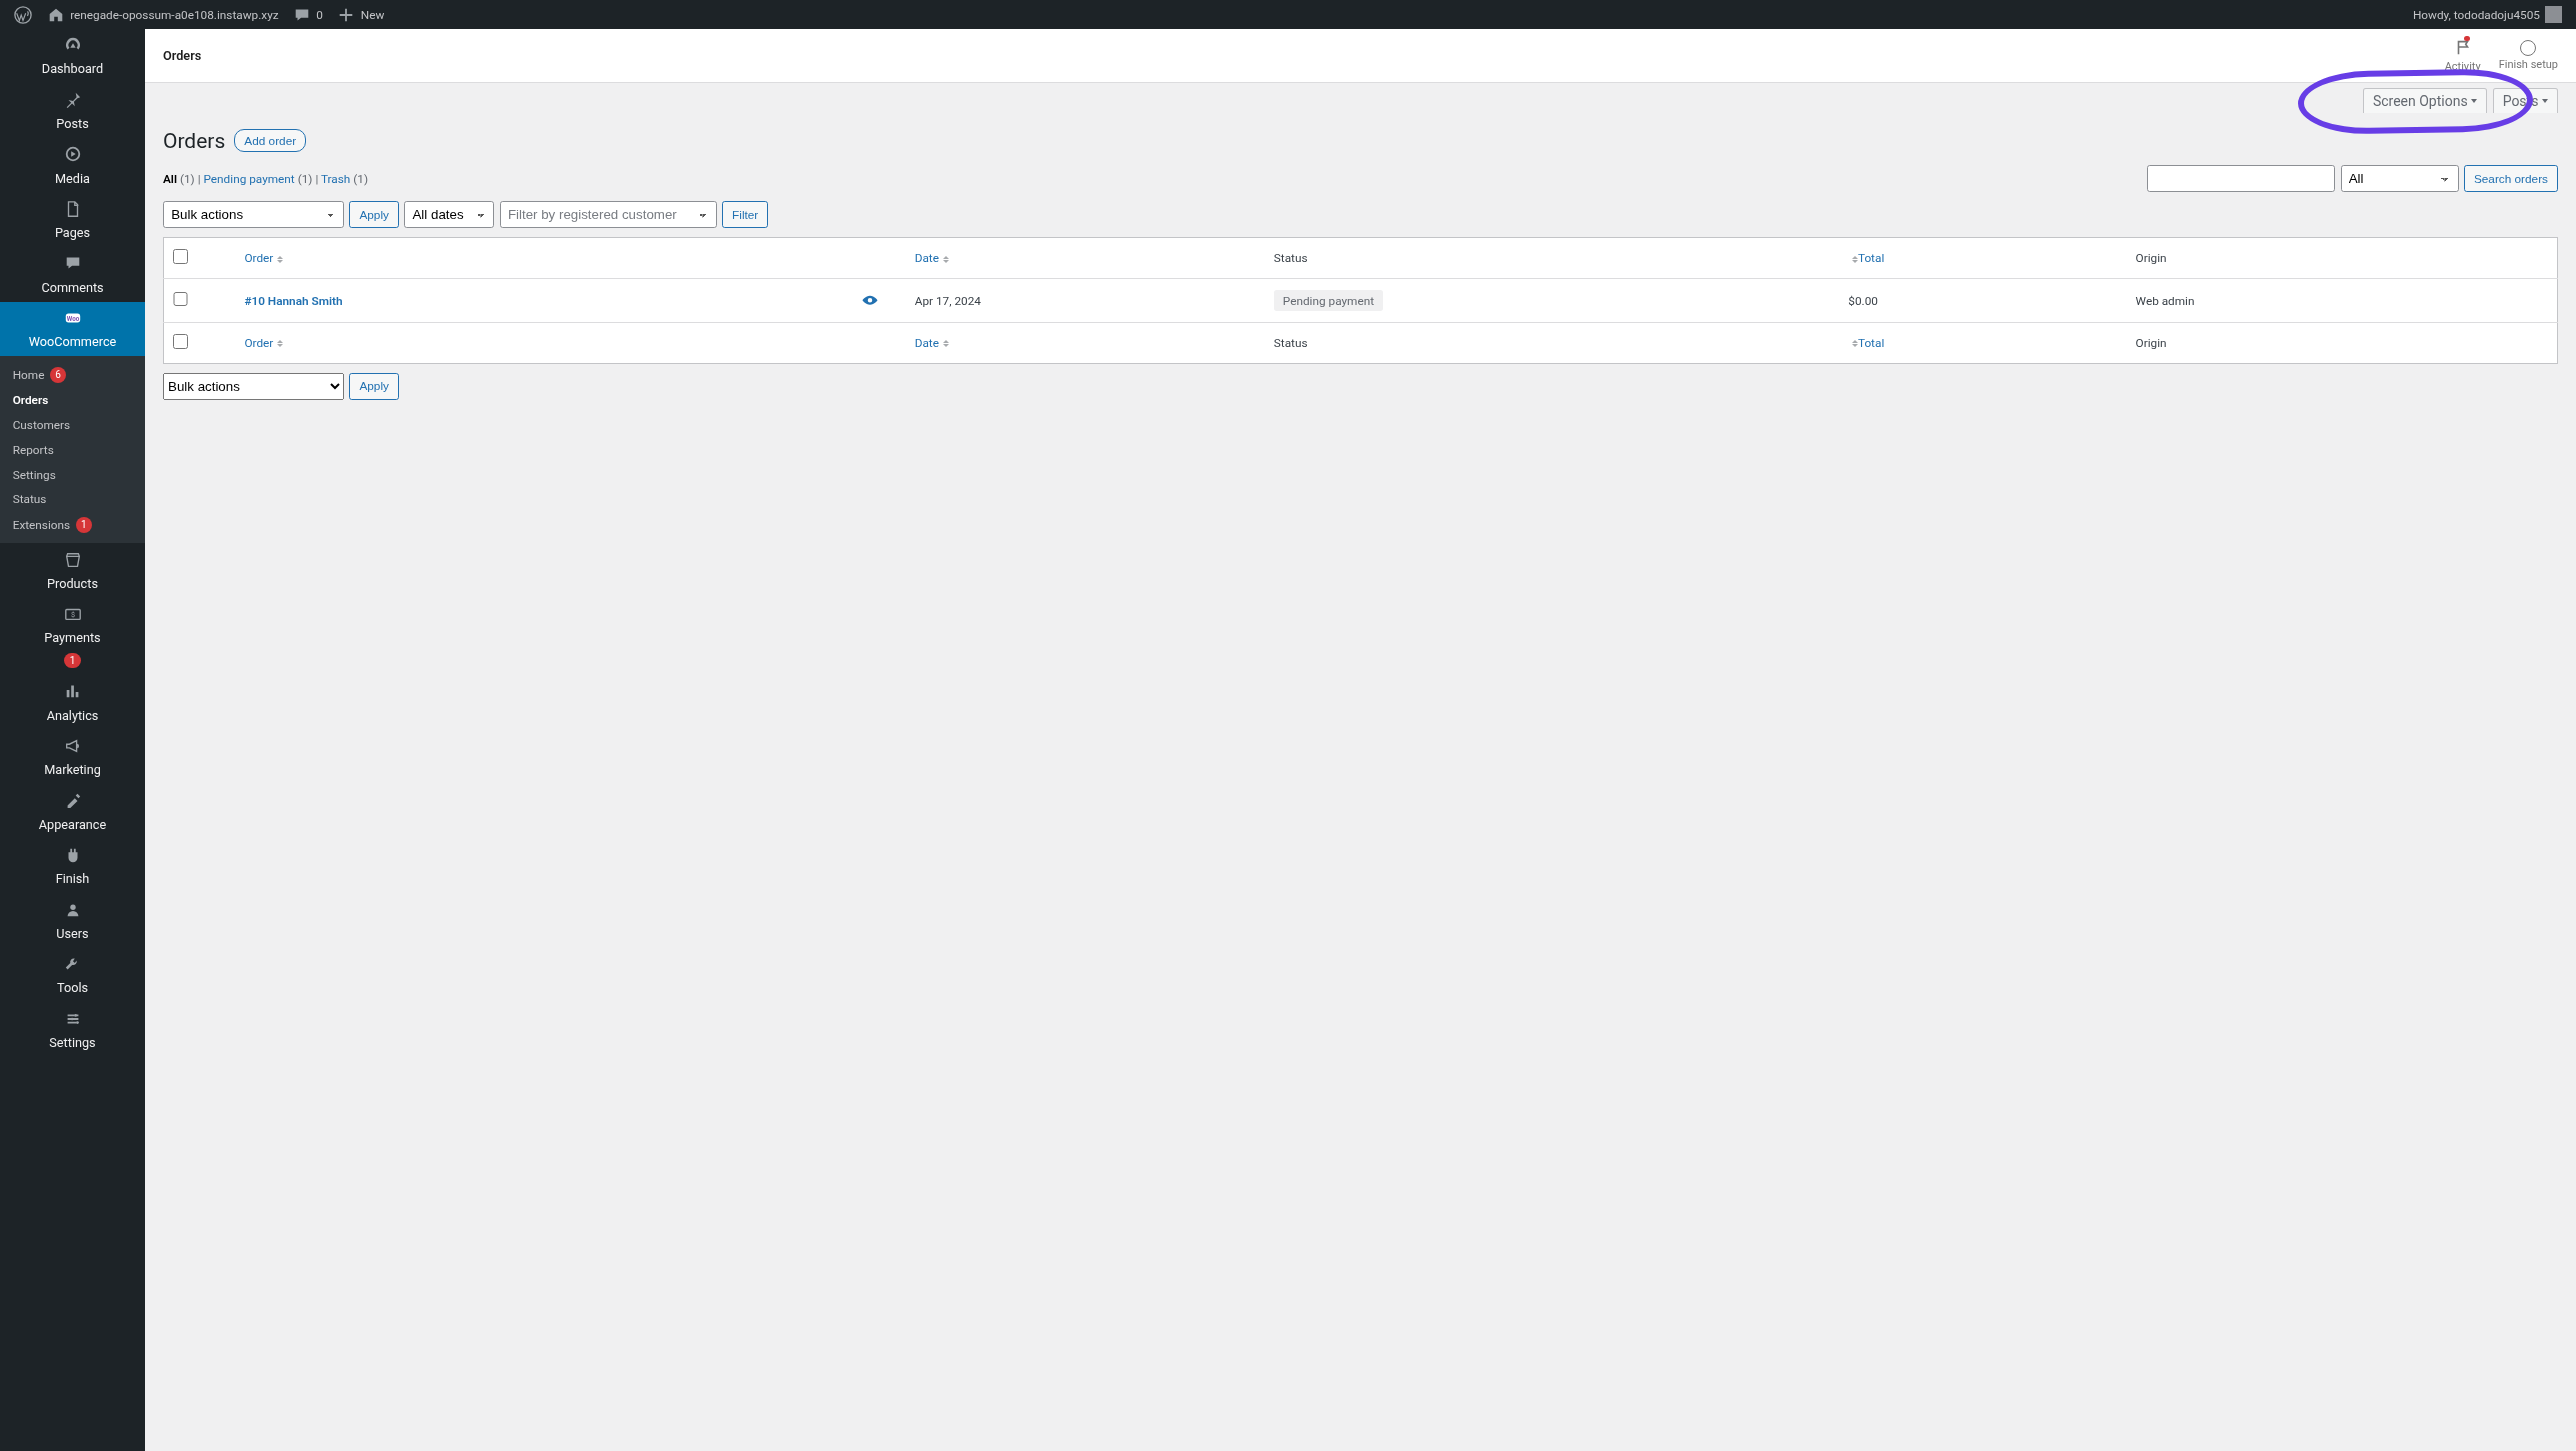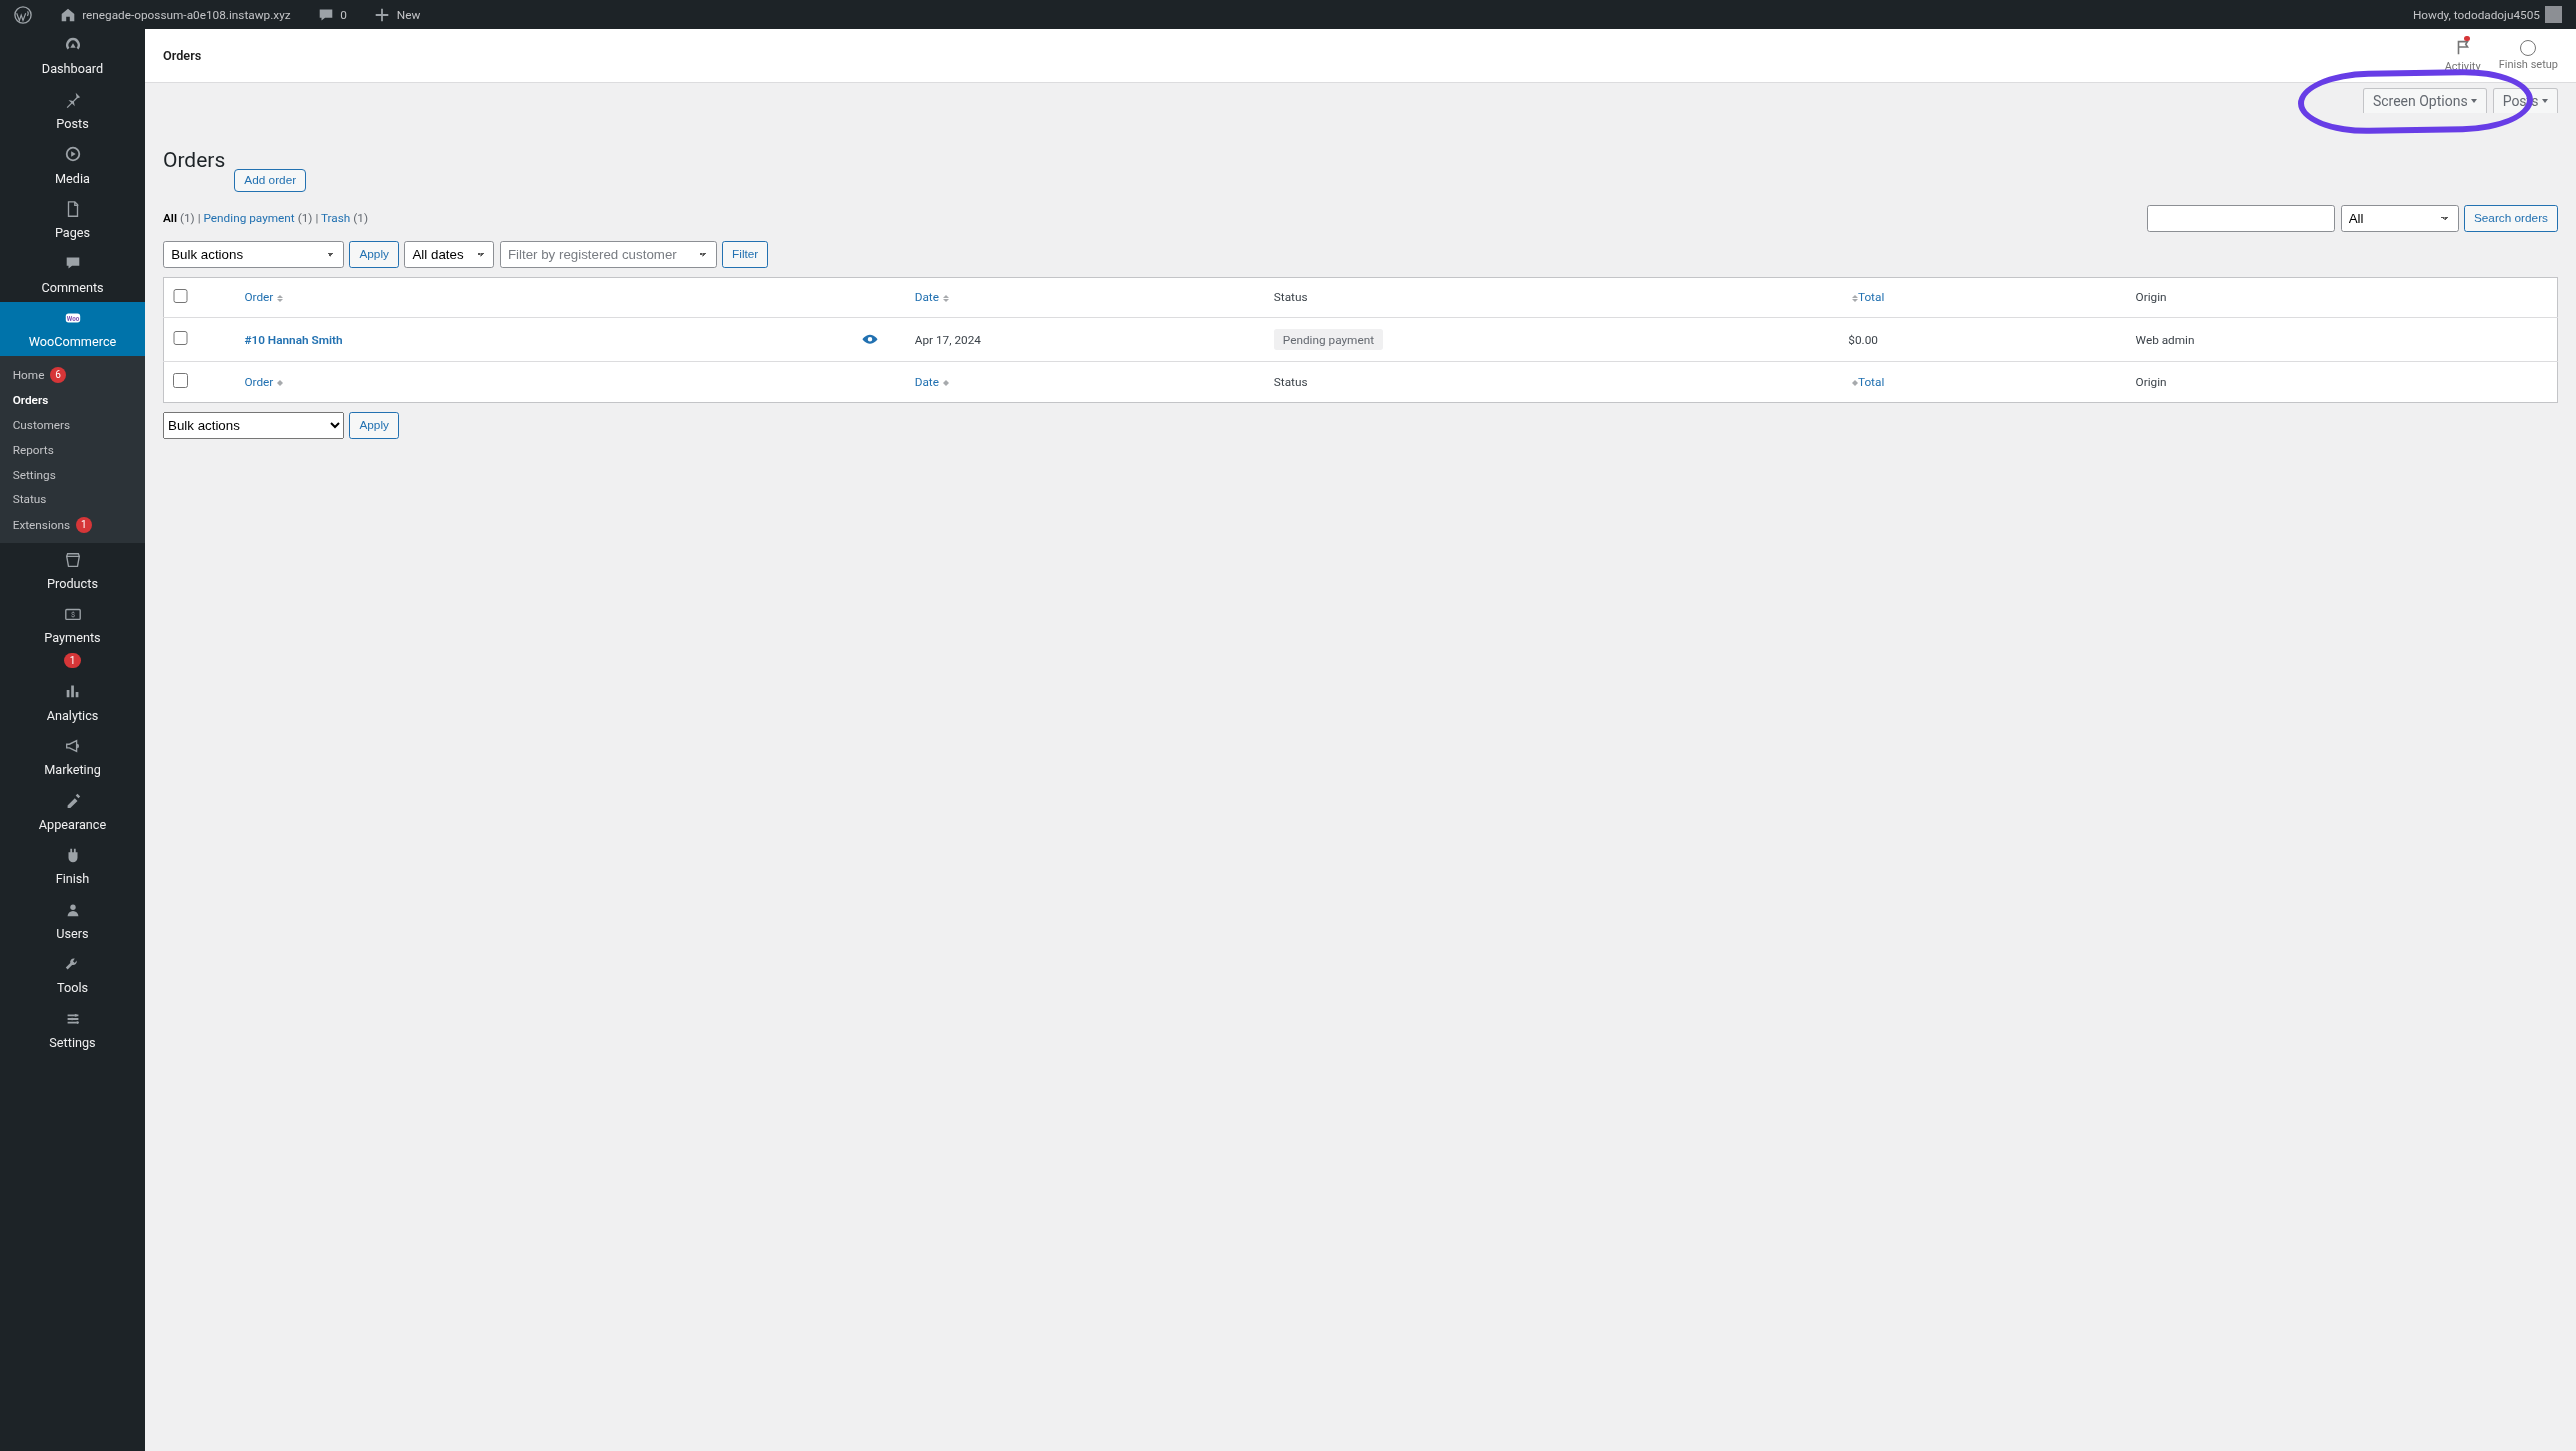--- a/index.html
+++ b/index.html
@@ -1,21 +1,21 @@
 <!DOCTYPE html>
 <html style="font-size:14.5px"><head>
 <meta charset="utf-8">
 <style>
 * { box-sizing: border-box; margin: 0; padding: 0; }
 body { font-family: -apple-system, BlinkMacSystemFont, "Segoe UI", Roboto, sans-serif; font-size: 11.8px; color: #3c434a; background: #f0f0f1; overflow: hidden; }
 a { text-decoration: none; }
 
 
 .adminbar { height: 29px; background: #1d2327; color: #c3c4c7; display: flex; align-items: center; justify-content: space-between; padding: 0 7.2px; font-size: 11.8px; }
-.adminbar-left, .adminbar-right { display: flex; align-items: center; gap: 12px; }
+.adminbar-left, .adminbar-right { display: flex; align-items: center; gap: 0; }
 .ab-item { display: flex; align-items: center; gap: 5.4px; padding: 0 7.2px; height: 29px; color: #c3c4c7; cursor: pointer; }
 .ab-icon { width: 18px; height: 18px; fill: #9ca2a7; }
 .avatar-sq { width: 16.3px; height: 16.3px; background: #8c8f94; }
 
 
 .wrap { display: flex; height: calc(100vh - 29px); }
 .adminmenu { width: 145px; background: #1d2327; color: #fff; font-size: 12.7px; position: relative; flex-shrink: 0; }
 .menu-top { display: flex; align-items: center; gap: 7.2px; padding: 7.2px 9px; color: #f0f0f1; cursor: pointer; min-height: 31px; flex-direction: column; }
 .menu-top .mi { width: 18px; height: 18px; fill: #9ca2a7; flex-shrink: 0; }
 .menu-top.current { background: #0073aa; color: #fff; position: relative; }
@@ -40,21 +40,21 @@
 
 .tabs-row { display: flex; justify-content: flex-end; padding: 5.4px 18px 0; gap: 5.4px; position: relative; }
 .tab-btn { background: #f6f7f7; border: 0.9px solid #c3c4c7; border-bottom: none; padding: 3.6px 9px; font-size: 14px; color: #646970; border-radius: 2.7px 2.7px 0 0; cursor: pointer; display: inline-flex; align-items: center; gap: 3.6px; }
 .tri { width: 0; height: 0; border-left: 3.6px solid transparent; border-right: 3.6px solid transparent; border-top: 4.5px solid #646970; }
 
 .highlight-oval { position: absolute; width: 235px; height: 63px; border: 6.3px solid #673de6; border-radius: 81px / 36px; right: 43px; top: -12.7px; pointer-events: none; transform: rotate(-1deg); }
 
 .page-body { padding: 9px 18px 36px; }
 .title-row { display: flex; align-items: center; gap: 9px; margin: 7.2px 0 12.7px; }
 .h1 { font-size: 21px; font-weight: 400; color: #1d2327; }
-.add-btn { border: 0.9px solid #2271b1; color: #2271b1; background: #f6f7f7; padding: 3.6px 9px; border-radius: 4px; font-size: 11.8px; cursor: pointer; margin-top: 40px; }
+.add-btn { border: 0.9px solid #2271b1; color: #2271b1; background: #f6f7f7; padding: 3.6px 9px; border-radius: 10px; font-size: 11.8px; cursor: pointer; }
 
 .subsub-row { display: flex; justify-content: space-between; align-items: center; margin-bottom: 9px; }
 .subsubsub { font-size: 11.8px; color: #646970; }
 .subsubsub a { color: #2271b1; }
 .subsubsub .current { color: #000; font-weight: 600; }
 .count { color: #646970; }
 
 .search-box { display: flex; gap: 5.4px; align-items: center; }
 .search-box input[type=text] { border: 0.9px solid #8c8f94; padding: 2.7px 7.2px; border-radius: 2.7px; height: 27px; width: 188px; background: #fff; }
 .search-box select { border: 0.9px solid #8c8f94; padding: 0 22px 0 7.2px; border-radius: 2.7px; height: 27px; background: #fff; min-width: 118px; appearance: none; background-image: linear-gradient(45deg, transparent 50%, #555 50%), linear-gradient(135deg, #555 50%, transparent 50%); background-position: calc(100% - 12.7px) 11.8px, calc(100% - 9px) 11.8px; background-size: 3.6px 3.6px, 3.6px 3.6px; background-repeat: no-repeat; }

